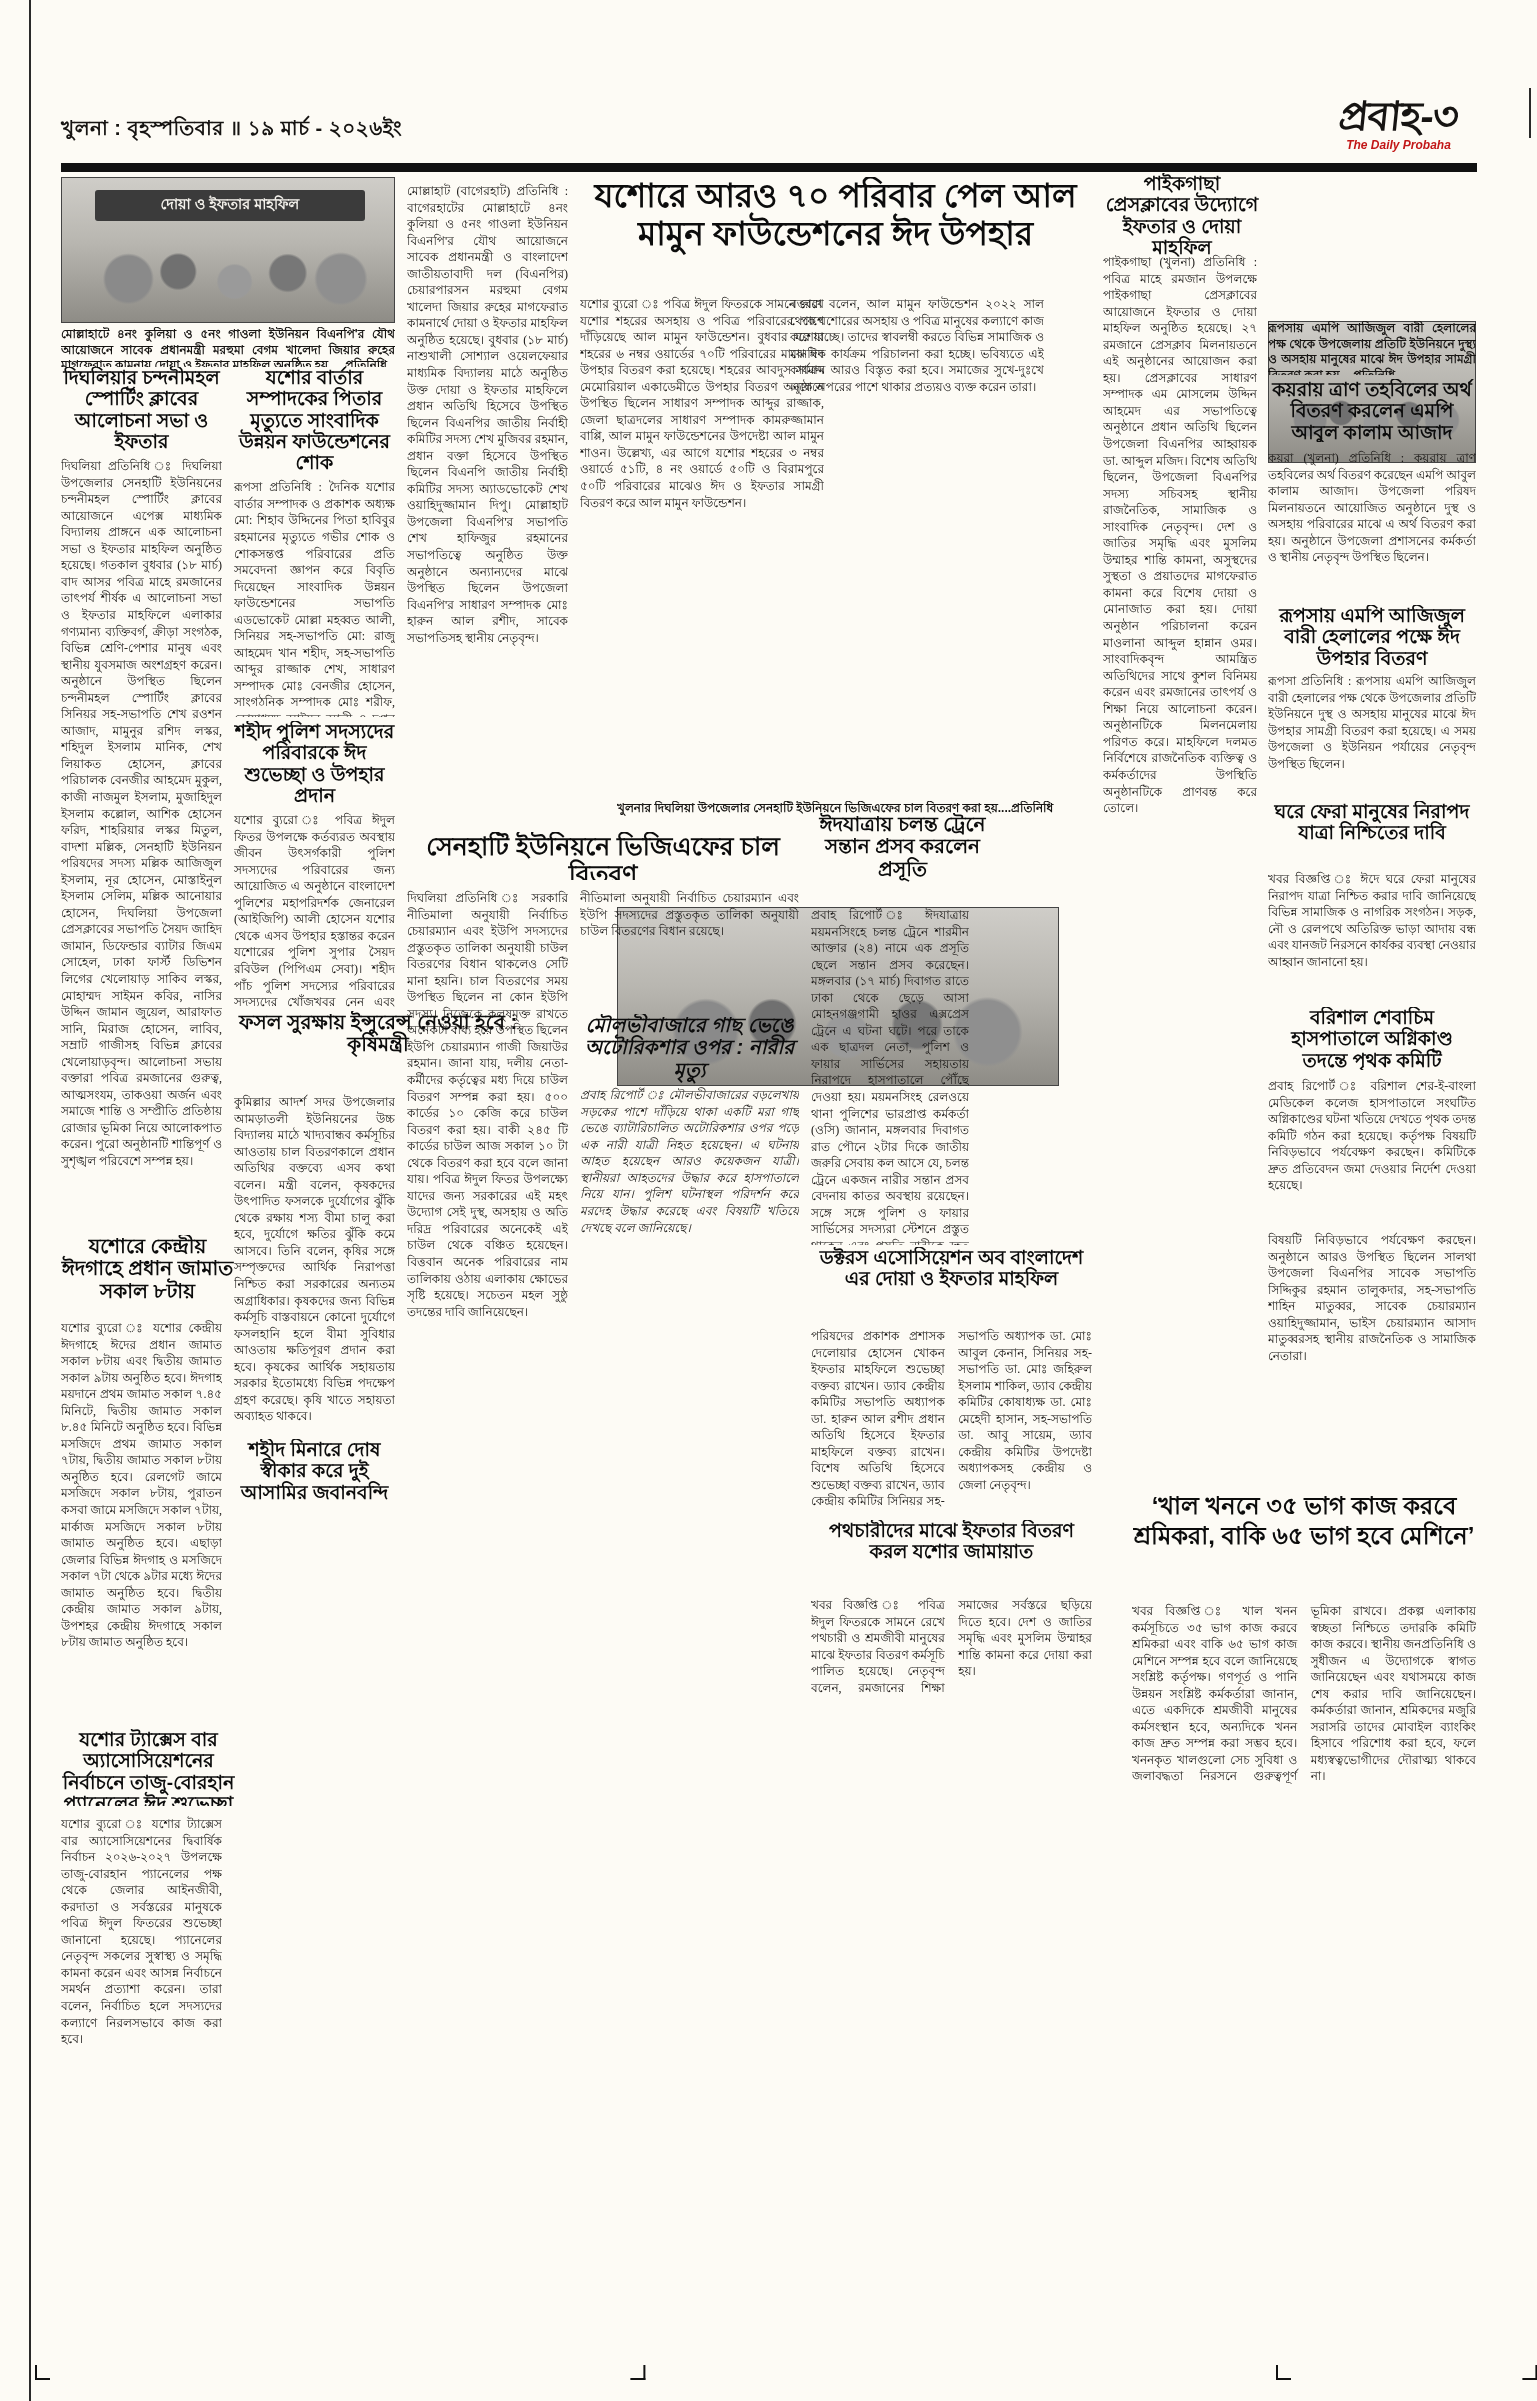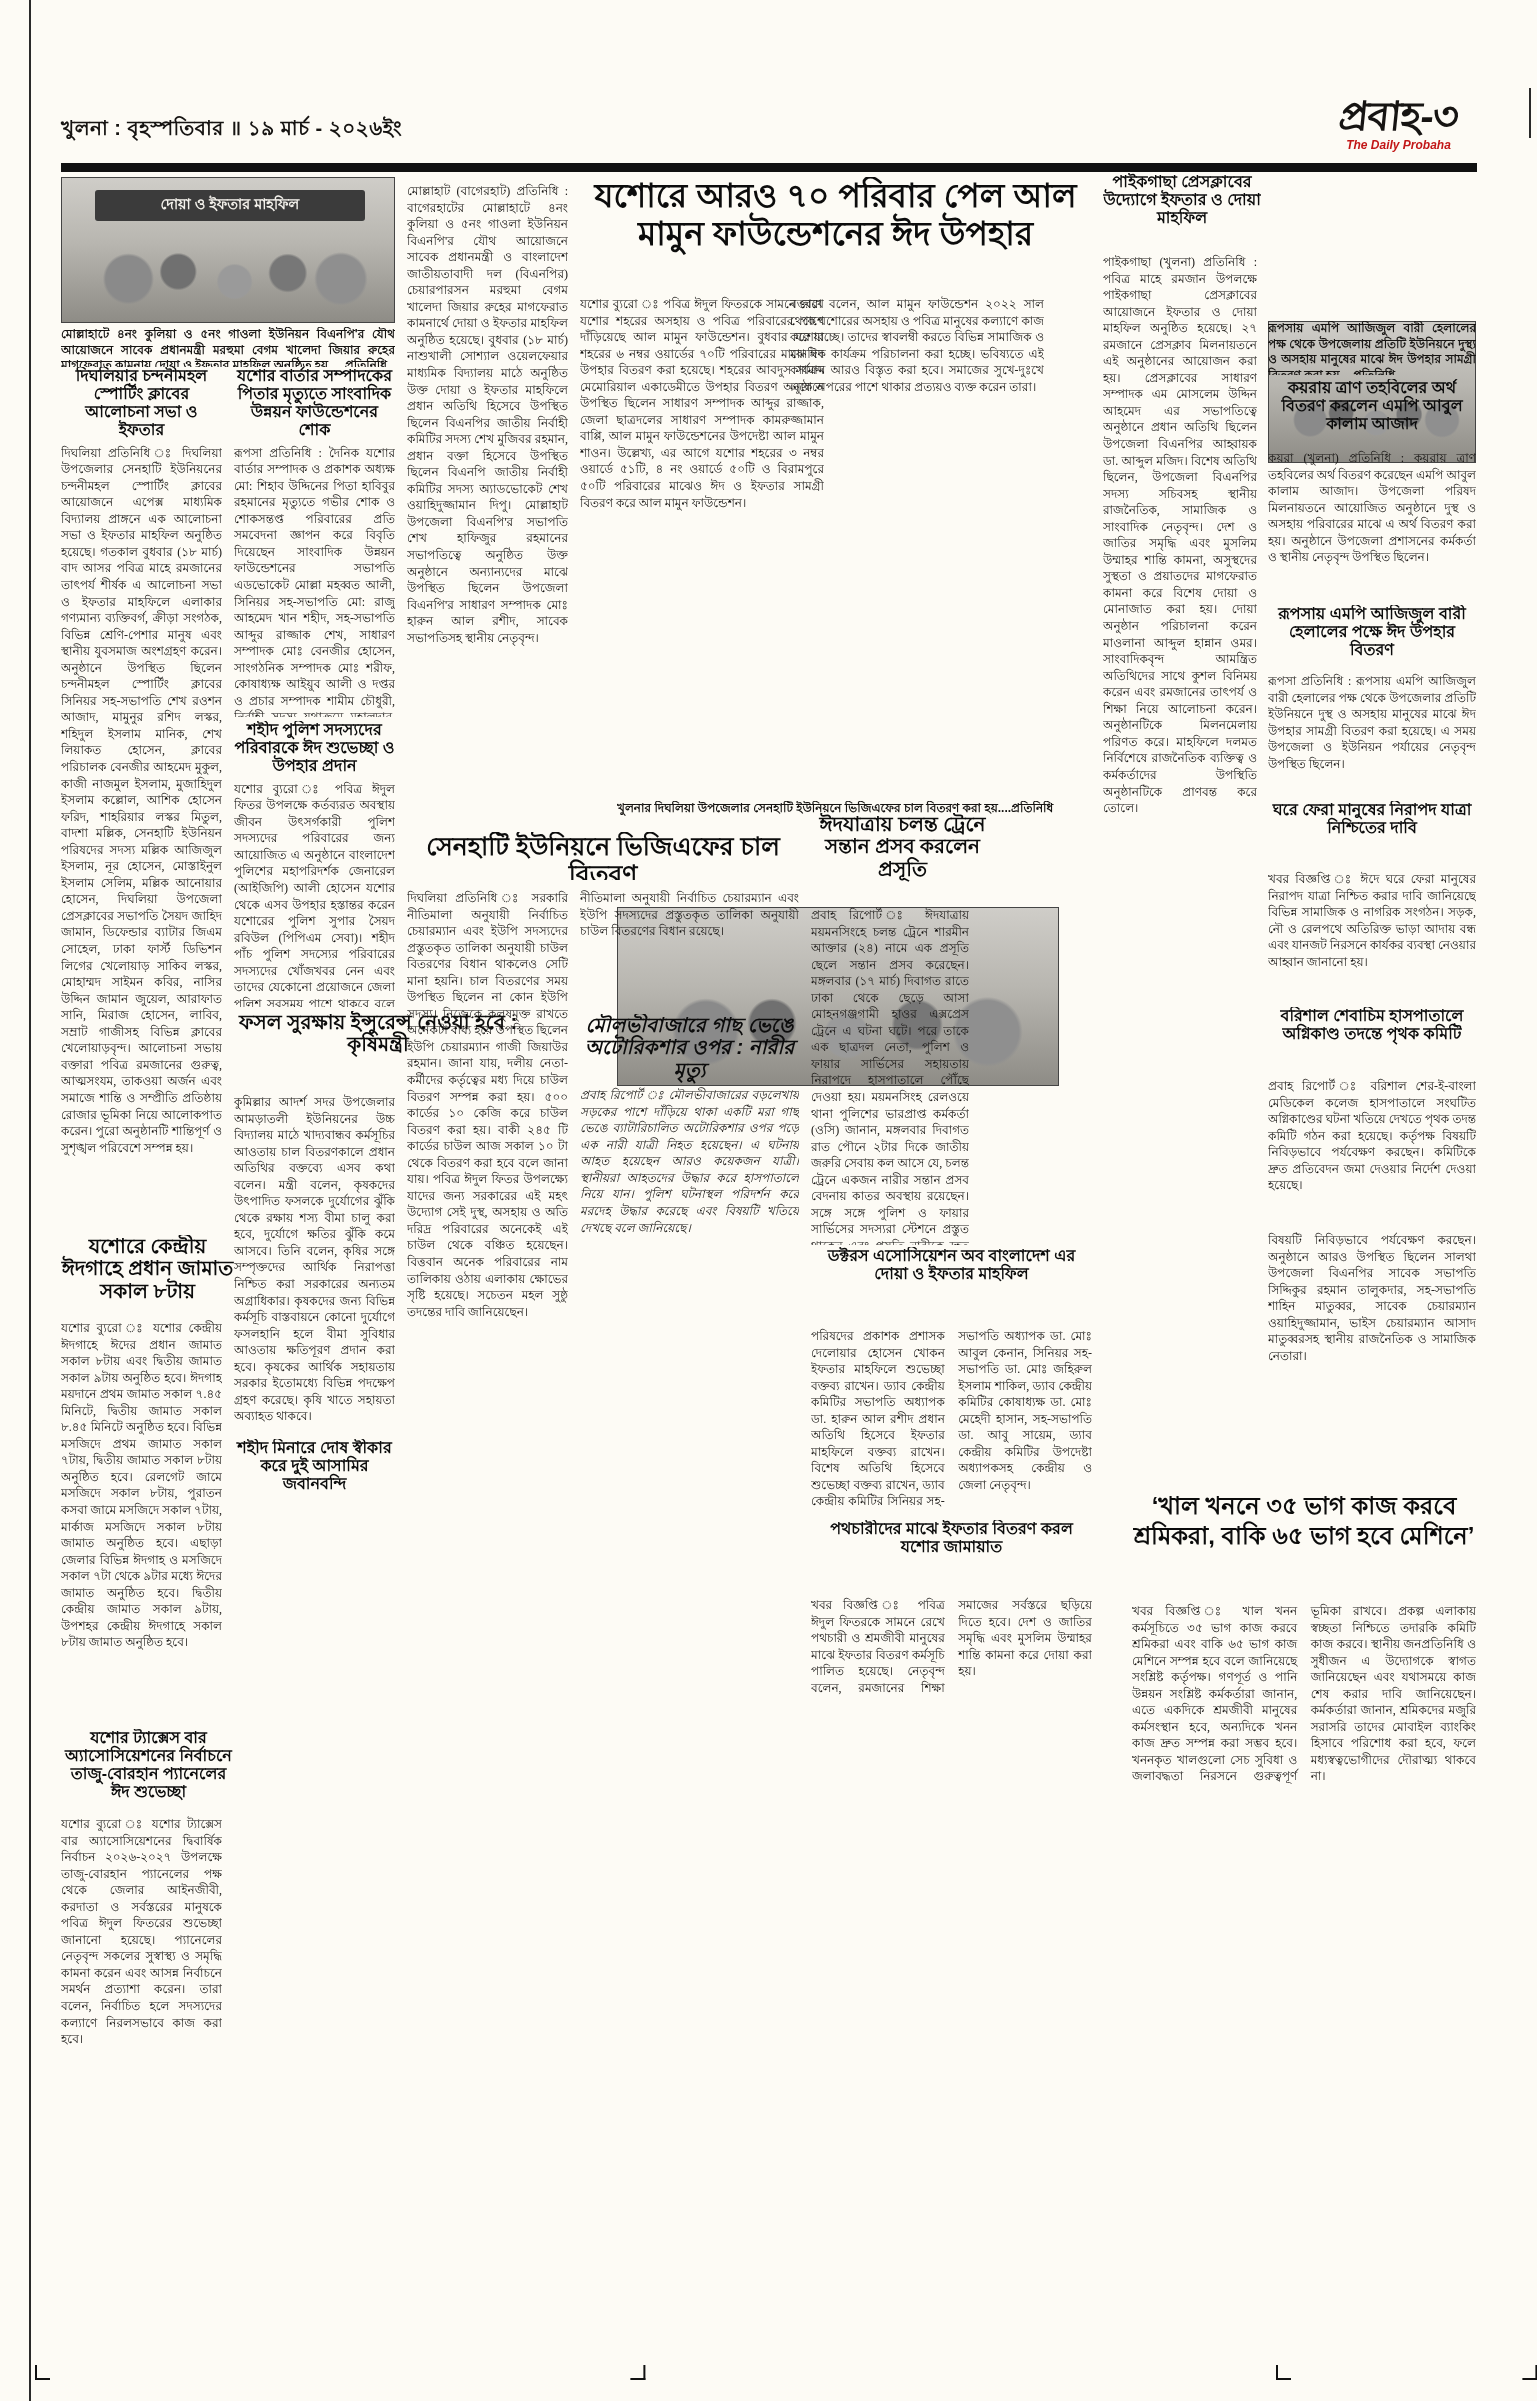--- a/index.html
+++ b/index.html
@@ -24,21 +24,21 @@
       radial-gradient(circle at 35% 65%, #707070 0 7%, transparent 8%),
       radial-gradient(circle at 52% 72%, #9a9a9a 0 8%, transparent 9%),
       radial-gradient(circle at 68% 66%, #777 0 7%, transparent 8%),
       radial-gradient(circle at 84% 70%, #8f8f8f 0 8%, transparent 9%),
       linear-gradient(180deg,#cfcdc8 0%,#b8b6b0 45%,#8e8c86 100%);
     border:1px solid #444;box-sizing:border-box;position:relative;}
   .photo .banner{position:absolute;left:10%;top:8%;width:80%;background:#3b3b3b;color:#f4f2ec;
     font-size:14.4px;font-weight:bold;text-align:center;padding:3.8px 1.9px;border-radius:2.9px;}
   .caption{font-size:12px;font-weight:bold;line-height:1.3;text-align:justify;}
   .headline{font-weight:900;line-height:1.12;text-align:center;color:#0c0c0c;}
-  .h-sm{font-size:16px;}
+  .h-sm{font-size:19px;}
   .h-md{font-size:20px;}
   .h-lg{font-size:25px;}
   .h-xl{font-size:33px;line-height:1.15;}
   .h-quote{font-size:24px;line-height:1.25;margin-top:44px;}
   .body-txt{font-size:12px;line-height:1.38;text-align:justify;margin-top:6px;
     font-family:"Liberation Serif", serif;}
   .cols2{column-count:2;column-gap:13.4px;}
   .cropmark{position:absolute;width:13.4px;height:13.4px;border-left:2.9px solid #111;border-bottom:2.9px solid #111;}
 </style>
 </head>

